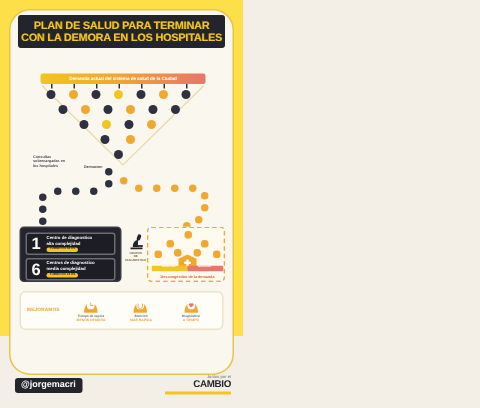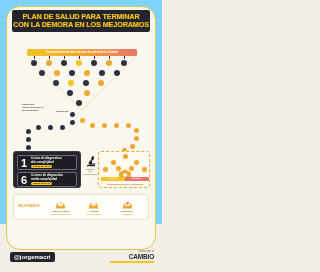--- a/index.html
+++ b/index.html
@@ -2,21 +2,21 @@
 <html><head>
 <meta charset="utf-8">
 <style>
   html,body{margin:0;padding:0;}
   body{
     width:162px;height:272px;overflow:hidden;
     background:#f3efe6;
     font-family:"Liberation Sans", sans-serif;
     -webkit-font-smoothing:none;
   }
-  .poster{position:relative;width:162px;height:224px;background:#7dd3fc;}
+  .poster{position:relative;width:162px;height:224px;background:#fde047;}
 
   
   .card{
     position:absolute;left:6px;top:6px;width:150px;height:244px;
     border:1.4px solid #e8c34a;border-radius:14px;background:#faf7ef;
     box-sizing:border-box;
   }
 
   
   .titlebar{
@@ -157,21 +157,21 @@
   .logo .bar{height:1.4px;background:#f2c521;margin-top:0.8px;width:44px;}
 </style>
 </head>
 <body>
 
 <div class="poster">
   <div class="card"></div>
 
   <div class="titlebar">
     <span>PLAN DE SALUD PARA TERMINAR</span>
-    <span>CON LA DEMORA EN LOS MEJORAMOS</span>
+    <span>CON LA DEMORA EN LOS HOSPITALES</span>
   </div>
 
   <div class="banner">
     <span>Demanda actual del sistema de salud de la Ciudad</span>
   </div>
 
   <div class="funnel">
     <svg width="112" height="56" viewBox="0 0 112 56">
       <path d="M2 1 L56 54 L110 1" fill="none" stroke="#e8d9a8" stroke-width="0.8"></path>
     </svg>

